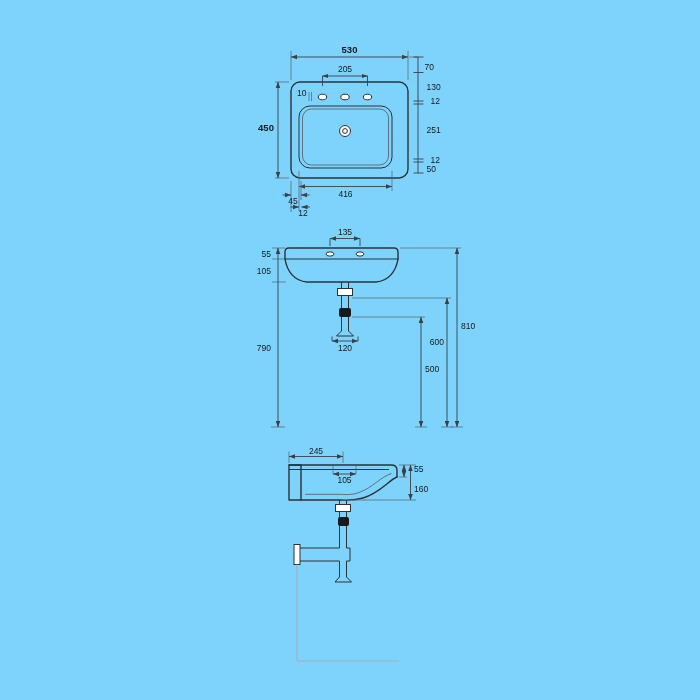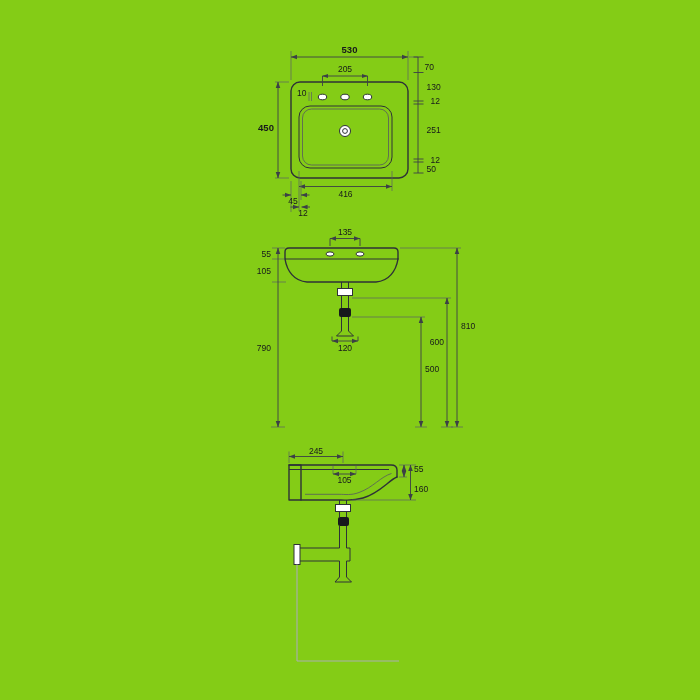--- a/index.html
+++ b/index.html
@@ -1,16 +1,16 @@
 <!DOCTYPE html>
 <html><head>
 <meta charset="utf-8">
 <style>
   html,body{margin:0;padding:0;background:#ffffff;width:700px;height:700px;overflow:hidden;}
-  .canvas{position:relative;width:700px;height:700px;background:#84cc16;}
+  .canvas{position:relative;width:700px;height:700px;background:#7dd3fc;}
   svg{display:block;}
   .main{fill:none;stroke:#2e3237;stroke-width:1.4;stroke-linejoin:round;stroke-linecap:round;}
   .det {fill:none;stroke:#2e3237;stroke-width:1;stroke-linejoin:round;}
   .detf{fill:#ffffff;stroke:#2e3237;stroke-width:1;}
   .thin{fill:none;stroke:#55595f;stroke-width:.8;}
   .dim {fill:none;stroke:#3c4046;stroke-width:.9;}
   .ext {fill:none;stroke:#5a5e64;stroke-width:.7;}
   .wf  {fill:none;stroke:#a9adb2;stroke-width:1.1;}
   .blk {fill:#17191c;stroke:none;}
   text{font-family:"Liberation Sans","DejaVu Sans",sans-serif;font-size:8.5px;fill:#17191c;}

